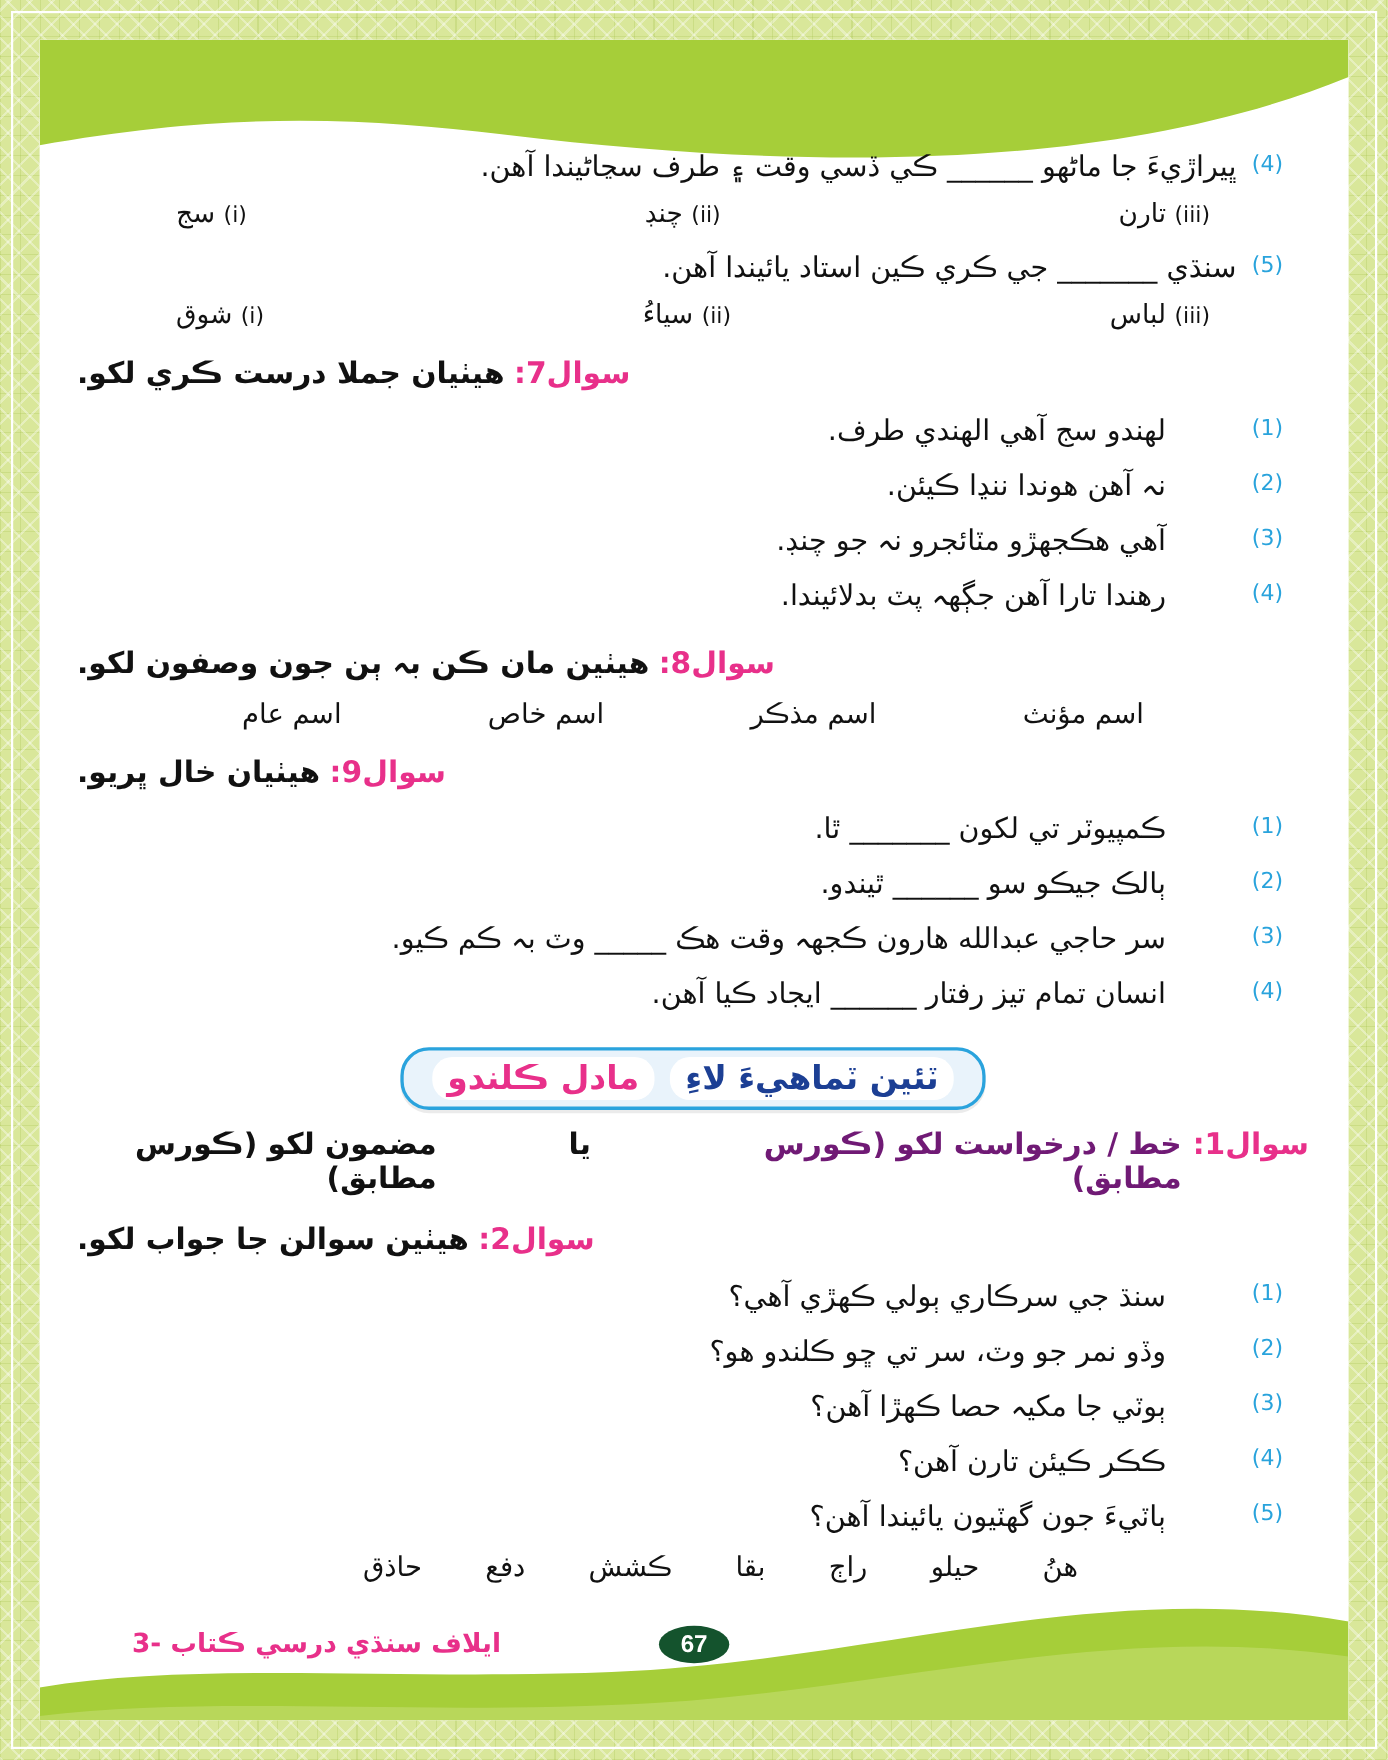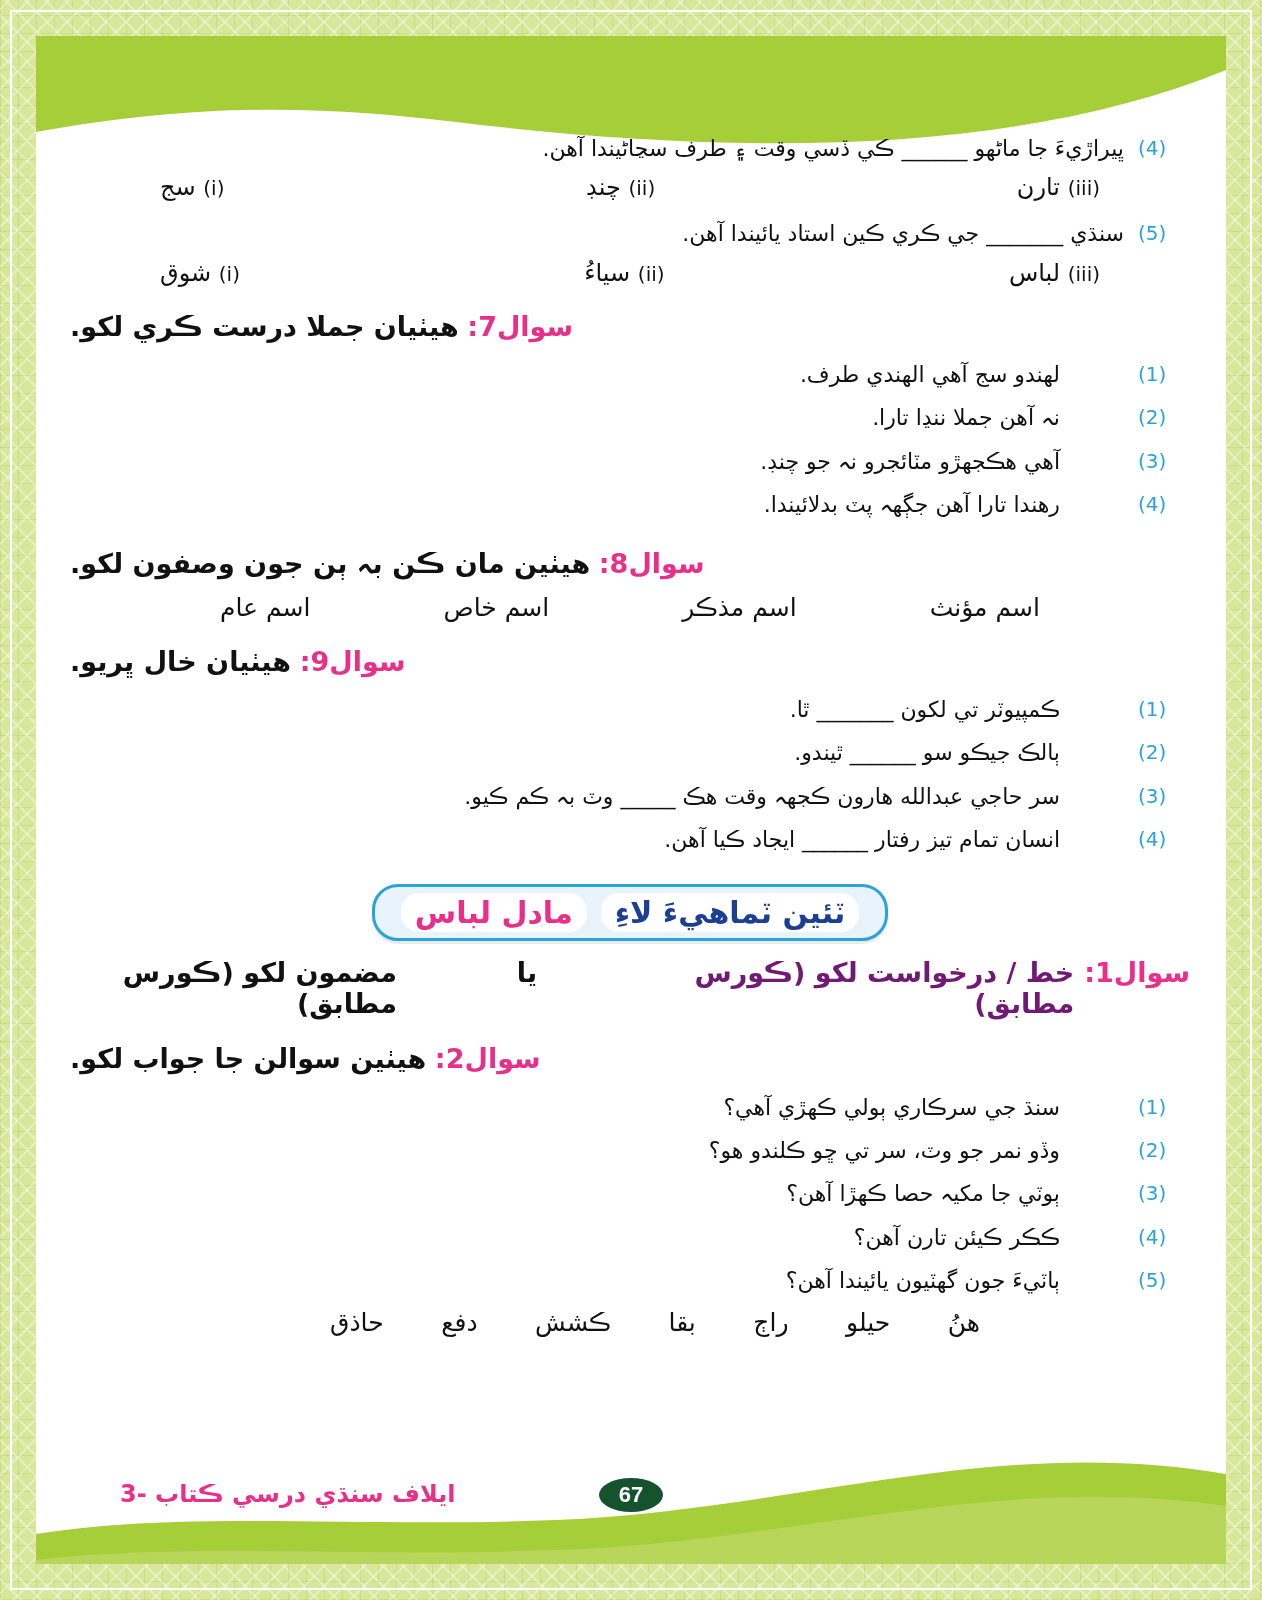--- a/index.html
+++ b/index.html
@@ -79,21 +79,21 @@
     color: #29a3dc;
     font-size: 20px;
     width: 52px;
     flex: none;
     text-align: left;
     padding-top: 6px;
     padding-left: 8px;
     direction: ltr;
   }
   .q-text {
-    font-size: 22px;
+    font-size: 26px;
     color: #111111;
     line-height: 1.7;
     flex: 1;
     text-align: right;
     padding-right: 6px;
   }
   .q-text.indent-r {
     padding-right: 70px;
   }
 
@@ -262,21 +262,21 @@
   <div class="section-head">
     <span class="label">سوال7:</span>
     <span class="body">هيٺيان جملا درست ڪري لکو.</span>
   </div>
   <div class="row">
     <div class="num">(1)</div>
     <div class="q-text indent-r">لهندو سج آهي الهندي طرف.</div>
   </div>
   <div class="row">
     <div class="num">(2)</div>
-    <div class="q-text indent-r">نہ آهن جملا ننڍا تارا.</div>
+    <div class="q-text indent-r">نہ آهن هوندا ننڍا ڪيئن.</div>
   </div>
   <div class="row">
     <div class="num">(3)</div>
     <div class="q-text indent-r">آهي هڪجهڙو مٽائجرو نہ جو چنڊ.</div>
   </div>
   <div class="row">
     <div class="num">(4)</div>
     <div class="q-text indent-r">رهندا تارا آهن جڳهہ پٽ بدلائيندا.</div>
   </div>
 
@@ -308,21 +308,21 @@
     <div class="q-text indent-r">سر حاجي عبدالله هارون ڪجهہ وقت هڪ _____ وٽ بہ ڪم ڪيو.</div>
   </div>
   <div class="row">
     <div class="num">(4)</div>
     <div class="q-text indent-r">انسان تمام تيز رفتار ______ ايجاد ڪيا آهن.</div>
   </div>
 
   <div class="banner-wrap">
     <div class="banner">
       <span class="b2">ٽئين ٽماهيءَ لاءِ</span>
-      <span class="b1">مادل لباس</span>
+      <span class="b1">مادل ڪلندو</span>
     </div>
   </div>
 
   <div class="line-2col">
     <span class="label">سوال1:</span>
     <span class="mid">خط / درخواست لکو (ڪورس مطابق)</span>
     <span class="ya">يا</span>
     <span class="alt">مضمون لکو  (ڪورس مطابق)</span>
   </div>
 

